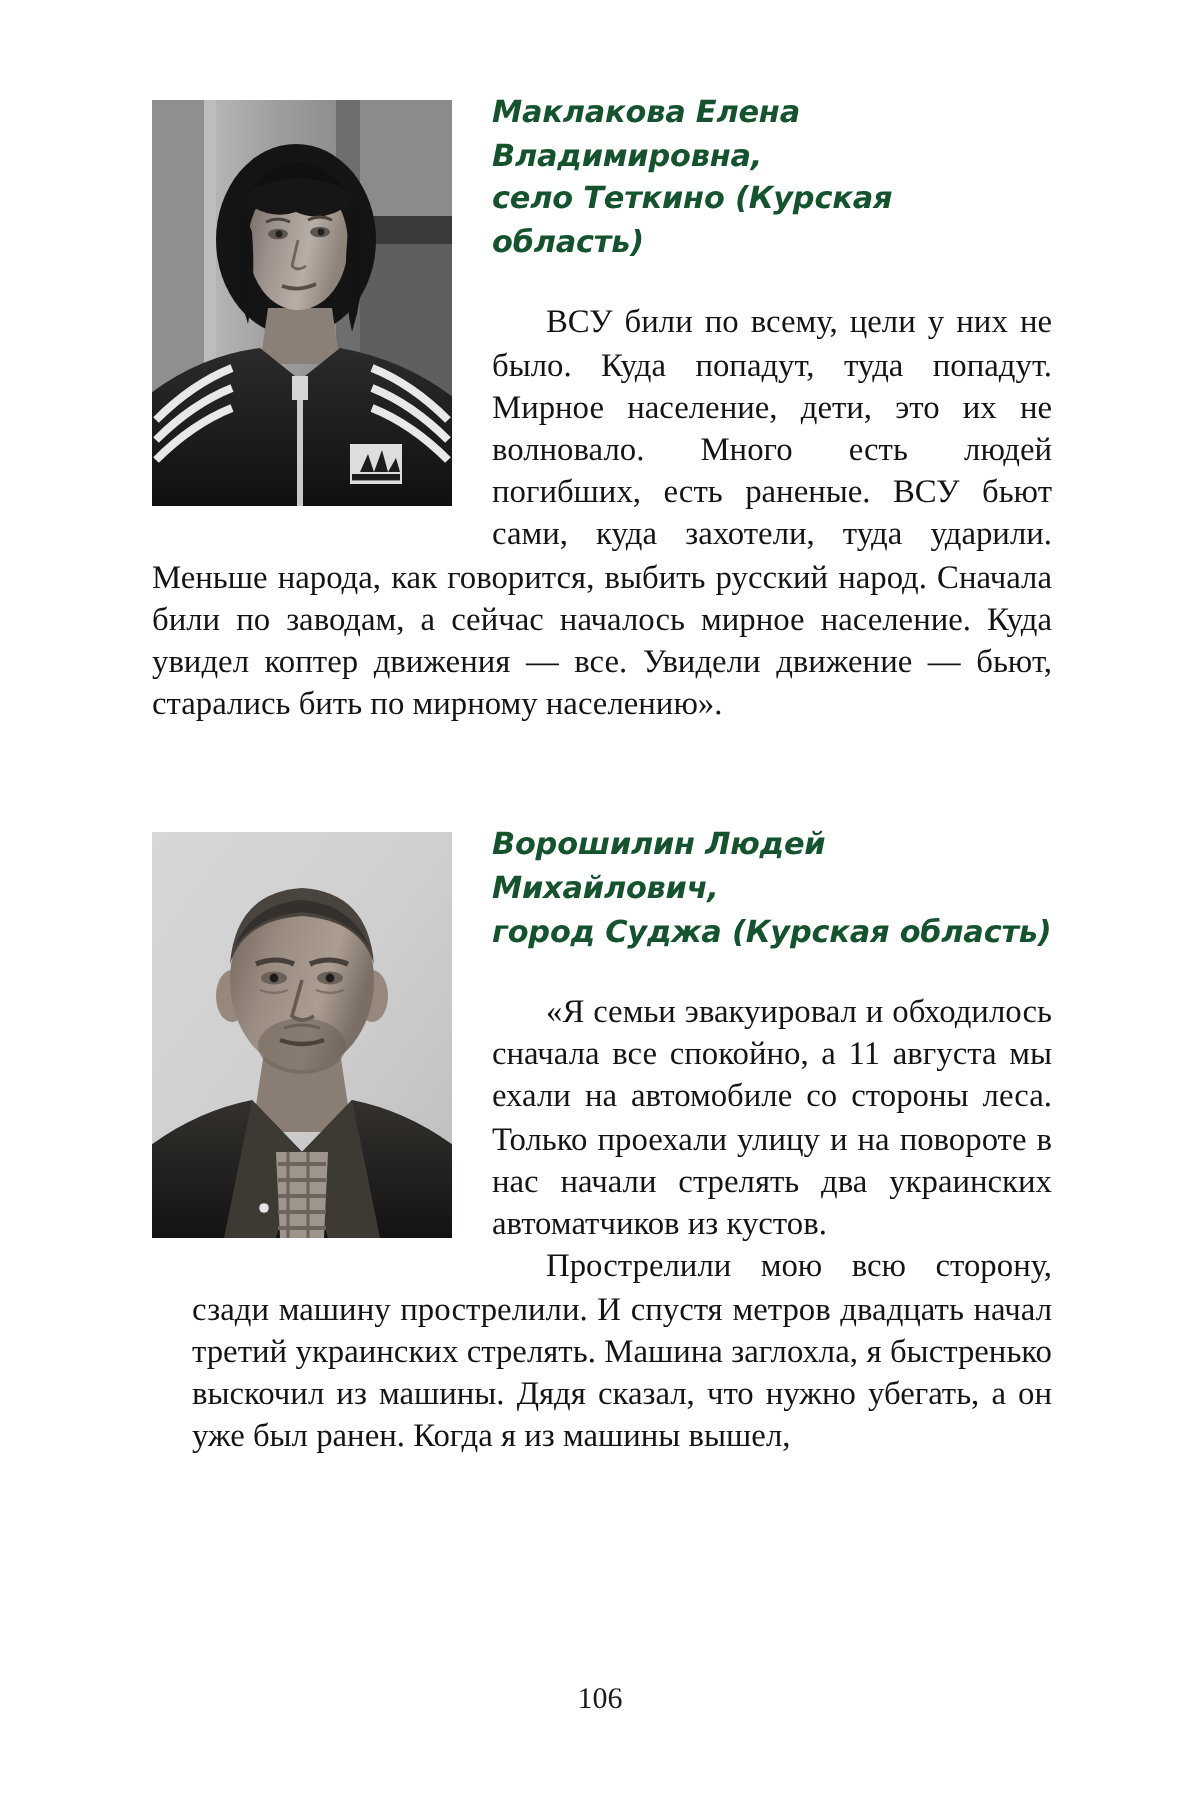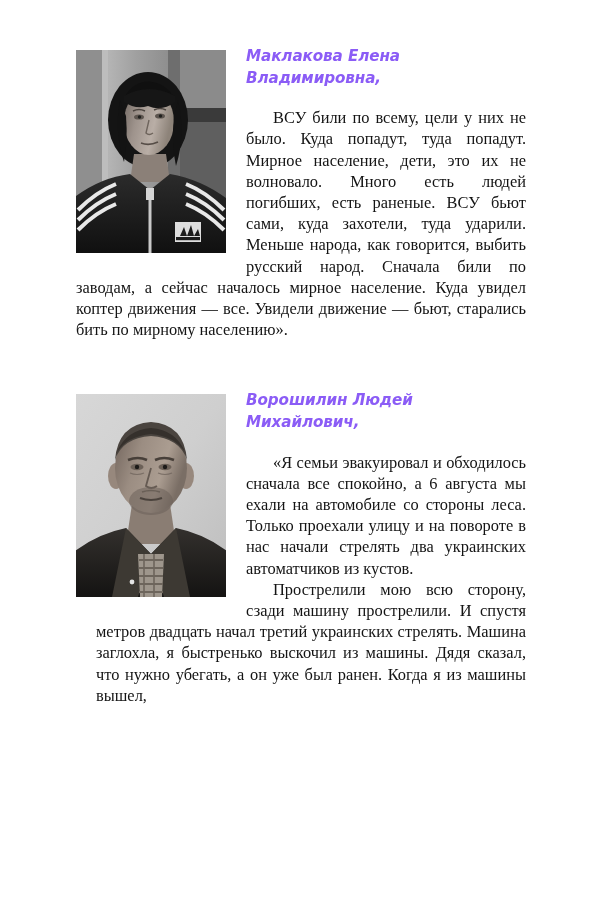--- a/index.html
+++ b/index.html
@@ -44,21 +44,21 @@
     display: block;
     width: 100%;
     height: 100%;
   }
   .name-heading {
     font-family: "DejaVu Sans", "Liberation Sans", sans-serif;
     font-style: italic;
     font-weight: bold;
     font-size: 15.2px;
     line-height: 1.42;
-    color: #8b5cf6;
+    color: #14532d;
     margin: 0 0 18px 0;
     letter-spacing: -0.1px;
   }
   .body-text {
     font-family: "Liberation Serif", "DejaVu Serif", serif;
     font-size: 16.4px;
     line-height: 21.2px;
     text-align: justify;
     text-justify: inter-word;
     margin: 0;
@@ -167,20 +167,21 @@
           <path d="M148 180 Q130 162 110 154" stroke="#e8e8e8" stroke-width="4" fill="none"></path>
 
           <rect x="99" y="172" width="26" height="20" fill="#efefef" opacity="0.92"></rect>
           <path d="M104 186 L108 177 L111 186 Z M111 186 L115 175 L118 186 Z M118 186 L122 179 L124 186 Z" fill="#1c1c1c"></path>
           <rect x="100" y="187" width="24" height="3.2" fill="#1c1c1c"></rect>
         </svg>
       </div>
 
       <h2 class="name-heading">
         <span>Маклакова Елена Владимировна,</span><br>
+        <span>село Теткино (Курская область)</span>
       </h2>
 
       <p class="body-text indent">ВСУ били по всему, цели у них не было. Куда попадут, туда попадут. Мирное население, дети, это их не волновало. Много есть людей погибших, есть раненые. ВСУ бьют сами, куда захотели, туда ударили. Меньше народа, как говорится, выбить русский народ. Сначала били по заводам, а сейчас началось мирное население. Куда увидел коптер движения — все. Увидели движение — бьют, старались бить по мирному населению».</p>
     </div>
 
     <div class="section-gap"></div>
 
     <div class="testimony clearfix">
       <div class="photo">
         <svg viewBox="0 0 150 203" preserveAspectRatio="none" aria-hidden="true">
@@ -238,21 +239,23 @@
           <path d="M62 160 L88 160 L86 203 L64 203 Z" fill="#9e968c"></path>
           <path d="M63 166 h24 M63 174 h24 M63 182 h24 M63 190 h24 M63 198 h24" stroke="#6d655c" stroke-width="2"></path>
           <path d="M68 160 v43 M78 160 v43" stroke="#6d655c" stroke-width="1.6"></path>
 
           <circle cx="56" cy="188" r="2.4" fill="#e4e4e4"></circle>
         </svg>
       </div>
 
       <h2 class="name-heading">
         <span>Ворошилин Людей Михайлович,</span><br>
+        <span>город Суджа (Курская область)</span>
       </h2>
 
-      <p class="body-text indent">«Я семьи эвакуировал и обходилось сначала все спокойно, а 6 августа мы ехали на автомобиле со стороны леса. Только проехали улицу и на повороте в нас начали стрелять два украинских автоматчиков из кустов.</p>
+      <p class="body-text indent">«Я семьи эвакуировал и обходилось сначала все спокойно, а 11 августа мы ехали на автомобиле со стороны леса. Только проехали улицу и на повороте в нас начали стрелять два украинских автоматчиков из кустов.</p>
       <p class="body-text indent">Прострелили мою всю сторону, сзади машину прострелили. И спустя метров двадцать начал третий украинских стрелять. Машина заглохла, я быстренько выскочил из машины. Дядя сказал, что нужно убегать, а он уже был ранен. Когда я из машины вышел,</p>
     </div>
 
   </div>
 
+  <div class="folio">106</div>
 </div>
 
 </body></html>

